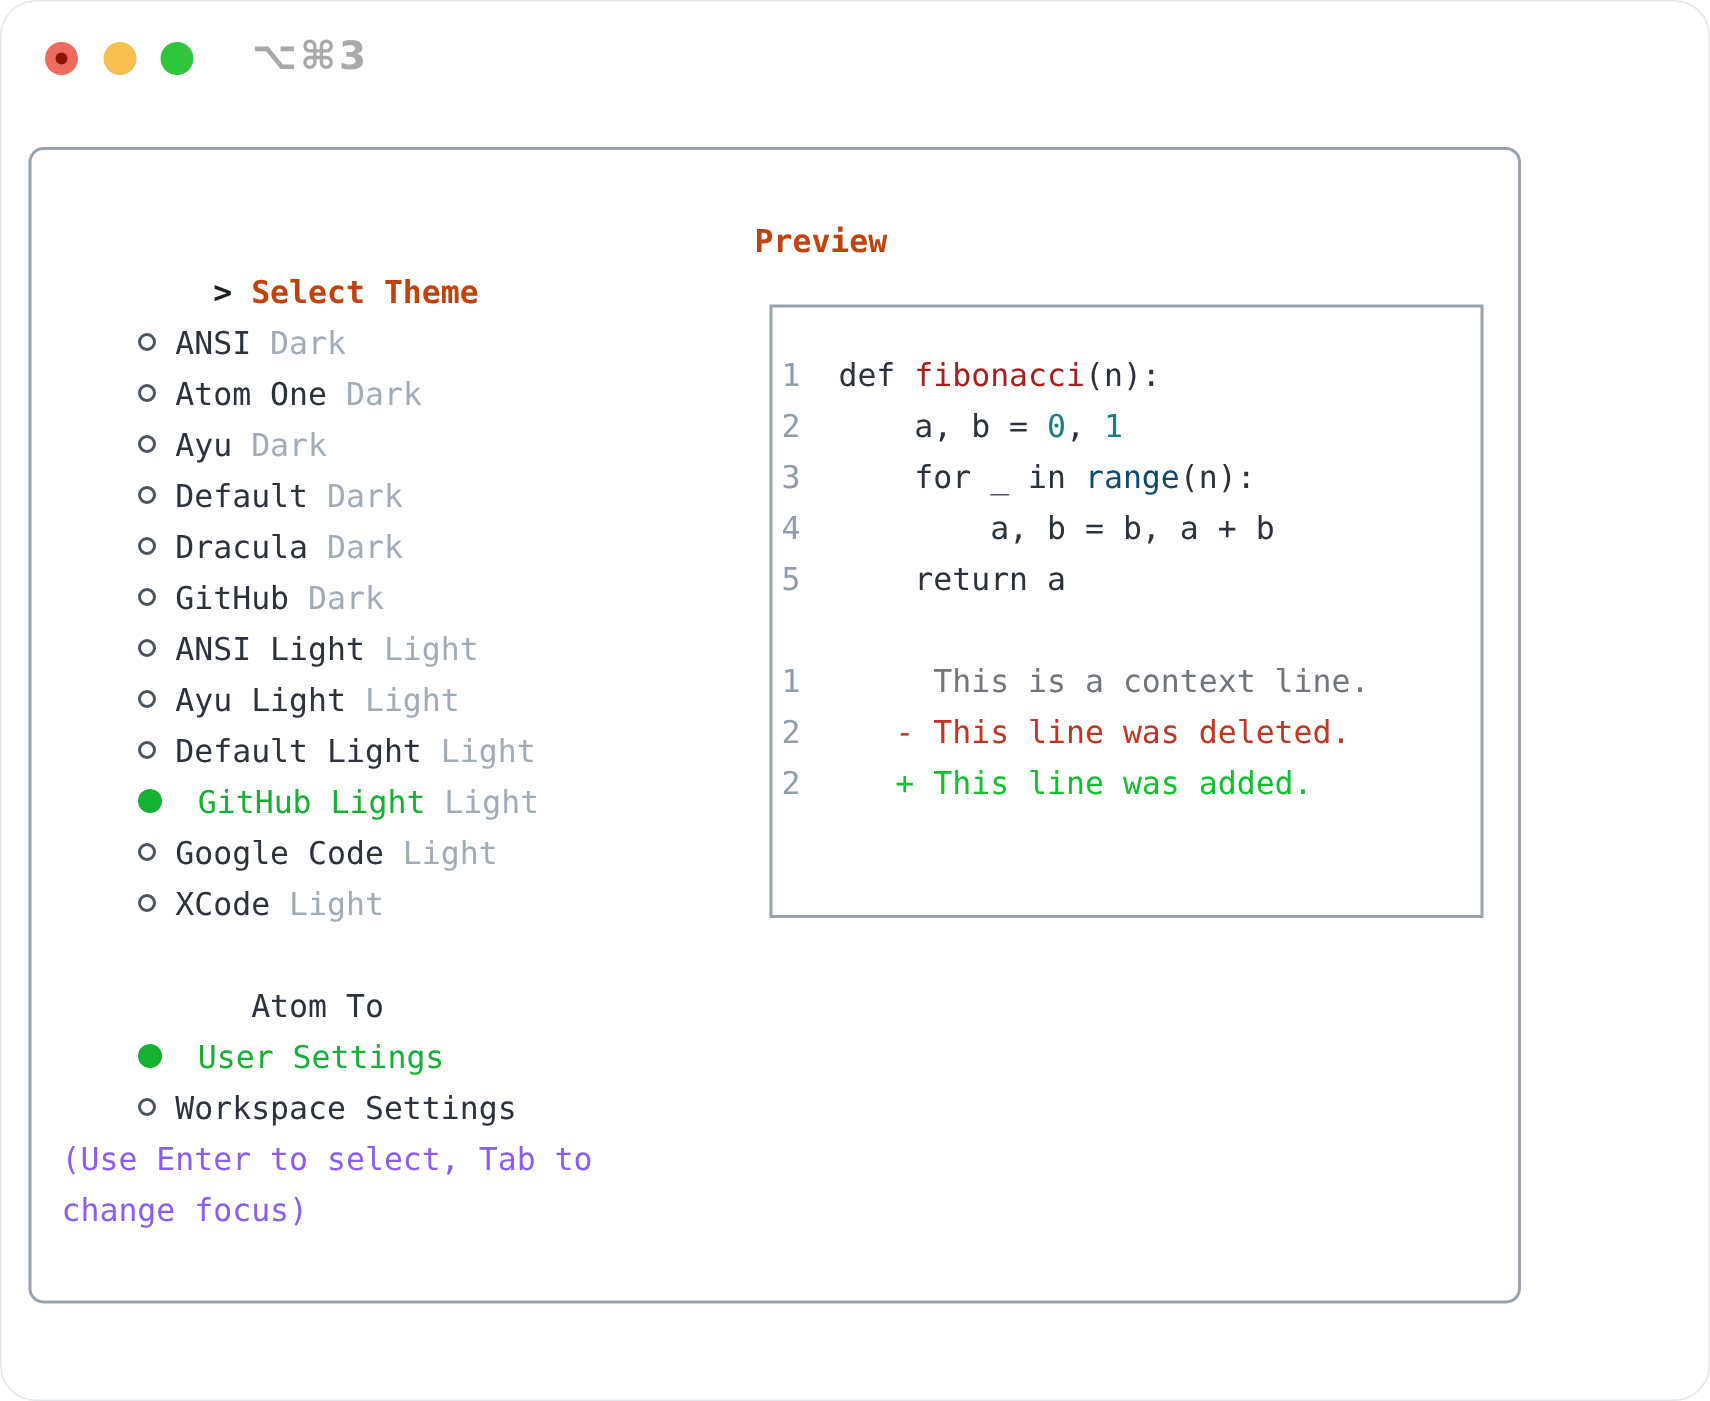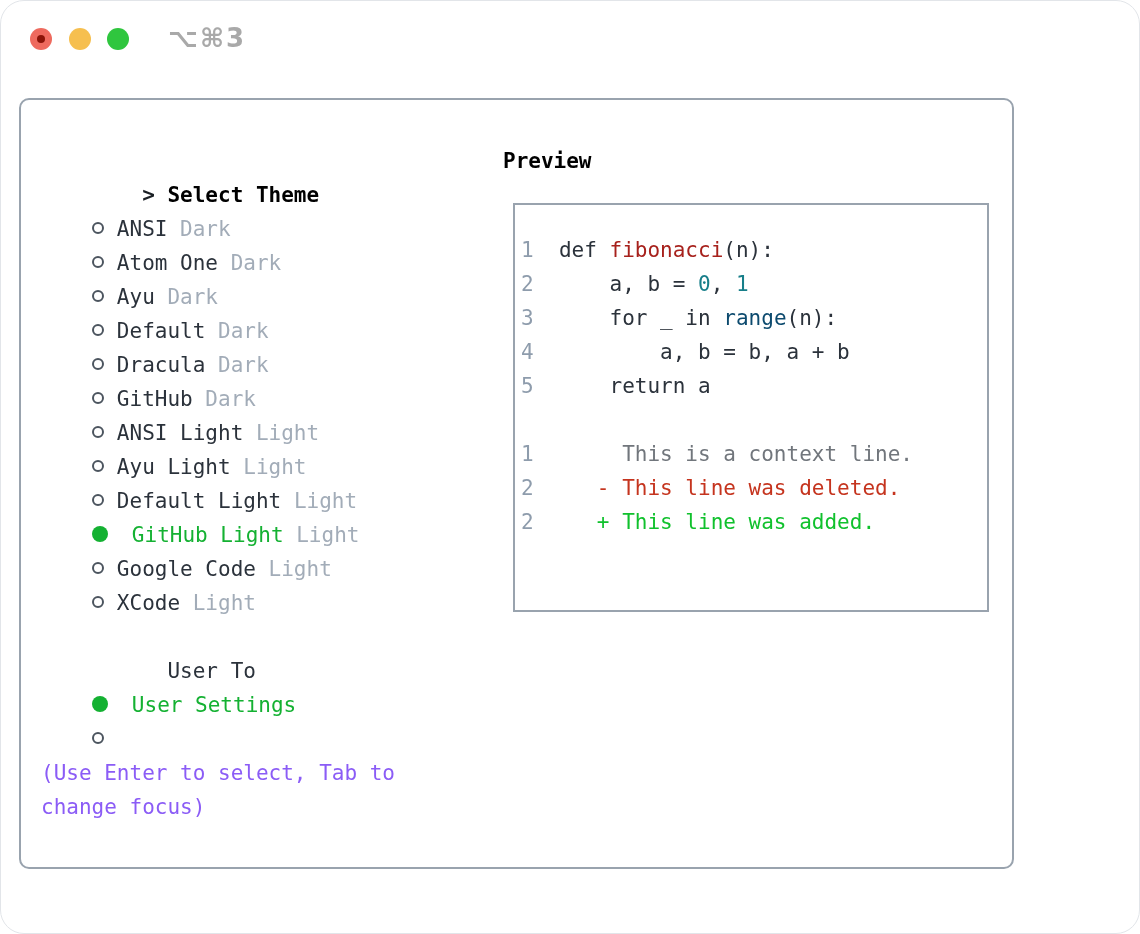--- a/index.html
+++ b/index.html
@@ -35,21 +35,21 @@
   .panel {
     position: absolute; left: 18px; top: 97px;
     width: 995px; height: 771px;
     border: 2px solid #99a3ae; border-radius: 10px;
     background: #ffffff;
   }
   .left-col { position: absolute; left: 20px; top: 44px; width: 440px; }
   .row { height: 34px; line-height: 34px; font-size: 21px; white-space: pre; color: #2b323b; }
   .marker { display: inline-block; width: 2ch; vertical-align: top; }
   .cursor-glyph { font-weight: 700; color: #1a1f24; }
-  .hdr { font-weight: 700; color: #000000; }
+  .hdr { font-weight: 700; color: #c2410c; }
   .ring {
     display: inline-block; width: 12px; height: 12px;
     border: 2px solid #4c555f; border-radius: 50%;
     vertical-align: middle; transform: translateY(-2px);
   }
   .dot-sel {
     display: inline-block; width: 16px; height: 16px;
     border-radius: 50%; background: #14b132;
     vertical-align: middle; transform: translateY(-2px);
   }
@@ -131,29 +131,29 @@
     <span class="marker"><span class="ring"></span></span><span class="t-name">Google Code</span><span class="t-tag">Light</span>
   </div>
           <div class="row">
     <span class="marker"><span class="ring"></span></span><span class="t-name">XCode</span><span class="t-tag">Light</span>
   </div>
         </div>
 
       <div class="row"> </div>
 
       <div class="row">
-        <span class="marker"></span><span>User To</span>
+        <span class="marker"></span><span>Atom To</span>
       </div>
 
       <div id="apply-list">
           <div class="row">
     <span class="marker"><span class="dot-sel"></span></span><span class="t-name selected">User Settings</span>
   </div>
           <div class="row">
-    <span class="marker"><span class="ring"></span></span>
+    <span class="marker"><span class="ring"></span></span><span class="t-name">Workspace Settings</span>
   </div>
         </div>
 
       <div class="row"> </div>
 
       <div class="row help">(Use Enter to select, Tab to</div>
       <div class="row help">change focus)</div>
     </div>
 
     <div class="right-col">

